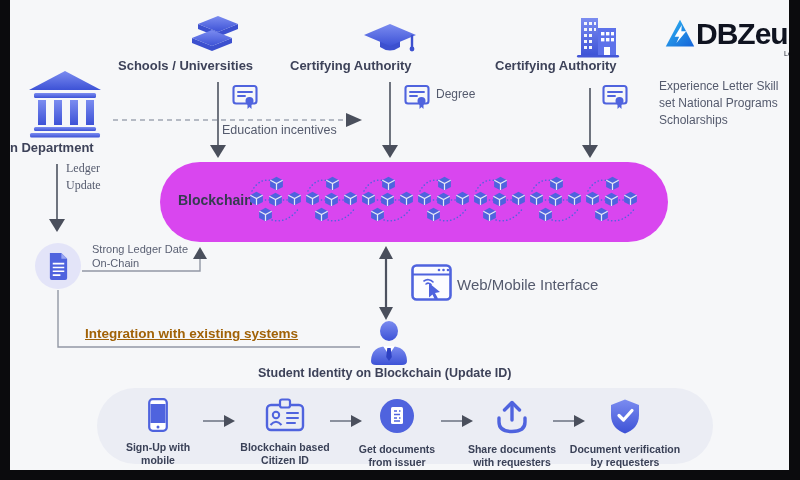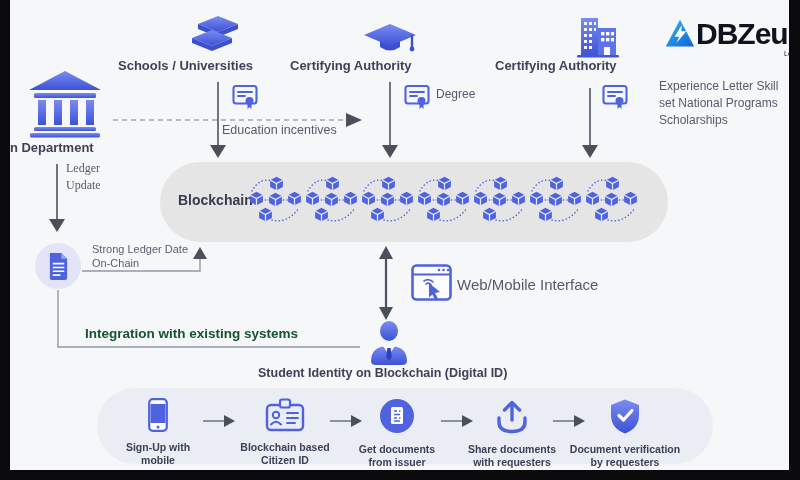--- a/index.html
+++ b/index.html
@@ -6,22 +6,22 @@
   .frame{position:relative;width:800px;height:480px;background:#f6f7f9;overflow:hidden;
          font-family:"Liberation Sans",sans-serif;color:#3d4259;}
   .bar{position:absolute;background:#0b0b0d;z-index:60;}
   .bar-left{left:0;top:0;width:10px;height:480px;}
   .bar-right{right:0;top:0;width:11px;height:480px;}
   .bar-bottom{left:0;bottom:0;width:800px;height:10px;}
   .abs{position:absolute;}
   .entity-label{font-weight:bold;font-size:13px;text-align:left;color:#3d4259;}
   .sec{font-size:12px;color:#545a6d;line-height:17px;white-space:pre-line;}
   .tiny{font-size:11px;color:#5a6073;line-height:13.5px;white-space:pre-line;}
-  .bold-note{font-weight:bold;font-size:13.5px;color:#14532d;}
-  .pill{position:absolute;left:160px;top:162px;width:508px;height:80px;border-radius:40px;background:#e5e5e5;}
+  .bold-note{font-weight:bold;font-size:13.5px;color:#a16207;text-decoration:underline;}
+  .pill{position:absolute;left:160px;top:162px;width:508px;height:80px;border-radius:40px;background:#d946ef;}
   .pill-label{position:absolute;left:18px;top:30px;font-weight:bold;font-size:14px;color:#353b50;}
   .clusters{position:absolute;left:88px;top:14px;display:flex;}
   .bottom-pill{position:absolute;left:97px;top:388px;width:616px;height:76px;border-radius:38px;background:#ebedf4;}
   .circle-badge{position:absolute;left:35px;top:243px;width:46px;height:46px;border-radius:50%;
                 background:#e3e4f8;display:flex;align-items:center;justify-content:center;}
   .step{position:absolute;top:398px;width:132px;display:flex;flex-direction:column;align-items:center;gap:9px;z-index:5;}
   .step-label{font-size:10.5px;line-height:13px;font-weight:bold;color:#3a4157;text-align:center;white-space:pre-line;}
   .logo{position:absolute;left:664px;top:18px;display:flex;align-items:flex-start;z-index:10;}
   .logo-text{font-size:30px;font-weight:bold;color:#0f1320;letter-spacing:-1px;line-height:32px;}
   .logo-tag{position:absolute;left:88px;top:32px;font-size:7px;color:#1a1e2c;white-space:nowrap;}
@@ -248,21 +248,21 @@
   <div class="abs sec" style="left:457px;top:276px;font-size:15px;">Web/Mobile Interface</div>
 
   <div class="abs bold-note" style="left:85px;top:326px;">Integration with existing systems</div>
 
   <svg class="abs" style="left:366px;top:320px;z-index:5;" width="46" height="46" viewBox="0 0 46 46">
     <ellipse cx="23" cy="11" rx="9" ry="10" fill="url(#gb)"></ellipse>
     <path d="M5,41 Q5,26 23,26 Q41,26 41,41 Q41,45 36,45 H10 Q5,45 5,41 Z" fill="url(#gb)"></path>
     <polygon points="17,26 29,26 23,35" fill="#ffffff"></polygon>
     <polygon points="21.3,28 24.7,28 25.8,37 23,41 20.2,37" fill="#2e41c2"></polygon>
   </svg>
-  <div class="abs entity-label" style="left:258px;top:366px;width:270px;font-size:12.5px;">Student Identity on Blockchain (Digital ID)</div>
+  <div class="abs entity-label" style="left:258px;top:366px;width:270px;font-size:12.5px;">Student Identity on Blockchain (Update ID)</div>
 
   <div class="bottom-pill"></div>
 
   <div class="step" style="left:92px;">
     <svg width="20" height="34" viewBox="0 0 20 34">
       <rect x="1.2" y="1.2" width="17.6" height="31.6" rx="3.5" fill="#ffffff" stroke="#4f63de" stroke-width="2.2"></rect>
       <rect x="2.5" y="6" width="15" height="19" fill="#4f63de"></rect>
       <circle cx="10" cy="29" r="1.5" fill="#4f63de"></circle>
     </svg>
     <div class="step-label">Sign-Up with

